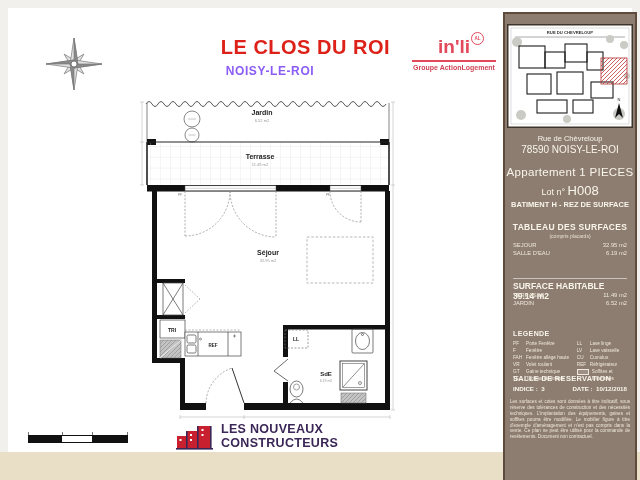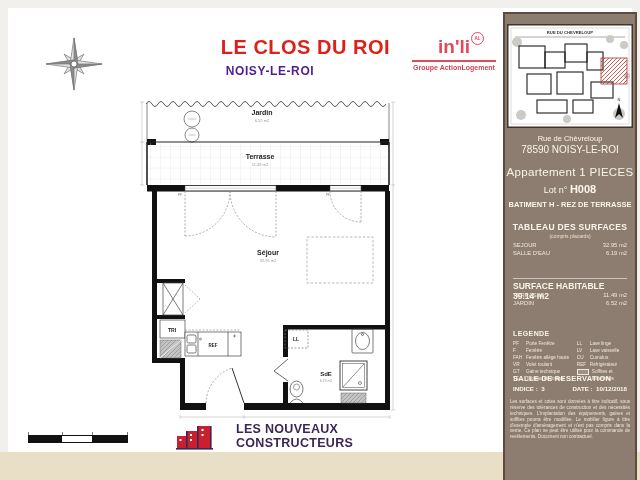--- a/index.html
+++ b/index.html
@@ -5,21 +5,21 @@
   html,body{margin:0;padding:0;}
   body{width:640px;height:480px;position:relative;overflow:hidden;
        font-family:"Liberation Sans","DejaVu Sans",sans-serif;
        background:#f1f0ec;}
   .paper{position:absolute;left:8px;top:8px;width:624px;height:444px;background:#ffffff;}
   .beige-strip{position:absolute;left:0;top:452px;width:640px;height:28px;background:#e9dfc7;}
 
   
   .title-block{position:absolute;left:150px;top:36px;width:240px;text-align:center;}
   .title-block .t1{font-size:20px;font-weight:bold;color:#dd2119;letter-spacing:.5px;text-align:right;}
-  .title-block .t2{font-size:12px;font-weight:bold;color:#4c1d95;margin-top:5px;letter-spacing:.6px;}
+  .title-block .t2{font-size:12px;font-weight:bold;color:#8b5cf6;margin-top:5px;letter-spacing:.6px;}
 
   
   .inli{position:absolute;left:408px;top:36px;width:92px;text-align:center;}
   .inli .name{font-size:19px;font-weight:bold;color:#e2495b;position:relative;display:inline-block;}
   .inli .stamp{position:absolute;right:-14px;top:-4px;width:11px;height:11px;border:1px solid #e2495b;
                border-radius:50%;font-size:4.5px;line-height:11px;color:#e2495b;font-weight:bold;text-align:center;}
   .inli .rule{height:2px;background:#e2495b;margin:2px 4px 2px 4px;}
   .inli .tag{font-size:7px;color:#cf4456;font-weight:bold;}
 
   
@@ -28,32 +28,32 @@
   .scalebar{position:absolute;left:28px;top:432px;width:100px;}
   .scalebar .ticks{height:3px;position:relative;}
   .scalebar .ticks i{position:absolute;top:0;width:1px;height:3px;background:#777;}
   .scalebar .bar{height:6px;border:1px solid #111;display:flex;}
   .scalebar .b1{width:34%;background:#111;}
   .scalebar .b2{width:30%;background:#fff;}
   .scalebar .b3{width:36%;background:#111;}
 
   
   .lnc{position:absolute;left:176px;top:423px;display:flex;align-items:center;}
-  .lnc .txt{margin-left:22px;font-size:12.5px;font-weight:800;color:#3b2757;line-height:1.05;letter-spacing:.3px;}
+  .lnc .txt{margin-left:7px;font-size:12.5px;font-weight:800;color:#3b2757;line-height:1.05;letter-spacing:.3px;}
 
   
   .sidebar{position:absolute;left:503px;top:12px;width:134px;height:476px;background:#8c7d70;
            border:2px solid #5e4b3b;box-sizing:border-box;color:#faf5ea;}
   .sb-abs{position:absolute;left:0;width:100%;text-align:center;}
   .siteplan{position:absolute;left:2px;top:10px;}
   .addr1{top:120px;font-size:7.5px;}
   .addr2{top:130px;font-size:10px;}
   .apt{top:152px;font-size:11.5px;font-weight:normal;letter-spacing:.3px;}
   .lot{top:169px;font-size:9px;}
-  .lot b{font-size:11px;font-weight:bold;}
+  .lot b{font-size:13px;font-weight:normal;}
   .bat{top:186px;font-size:7.5px;font-weight:bold;}
   .tabtitle{top:208px;font-size:8.5px;font-weight:bold;letter-spacing:.3px;}
   .tabnote{top:219px;font-size:5px;color:#e8dfd2;}
   .rows{position:absolute;left:8px;right:8px;}
   .r-small{font-size:5.8px;color:#efe7da;display:flex;justify-content:space-between;line-height:1.35;}
   .r-bold{font-size:8.5px;font-weight:bold;display:flex;justify-content:space-between;
           border-top:1px solid rgba(255,255,255,.55);padding-top:2px;flex-direction:column;}
   .rooms{top:228px;}
   .hab{top:264px;}
   .annex{top:278px;}
@@ -337,21 +337,21 @@
     </g>
   </svg>
 
   <div class="sb-abs addr1">Rue de Chèvreloup</div>
   <div class="sb-abs addr2">78590 NOISY-LE-ROI</div>
 
   <div class="sb-abs apt">Appartement 1  PIECES</div>
   <div class="sb-abs lot">
     <span>Lot n°</span> <b>H008</b>
   </div>
-  <div class="sb-abs bat">BATIMENT H - REZ DE TERRASSE</div>
+  <div class="sb-abs bat">BATIMENT H - REZ DE SURFACE</div>
 
   <div class="sb-abs tabtitle">TABLEAU DES SURFACES</div>
   <div class="sb-abs tabnote">(compris placards)</div>
 
   <div class="rows rooms">
     <div class="r-small">
       <span>SEJOUR</span>
         <span>32.95 m2</span>
     </div>
     <div class="r-small">

